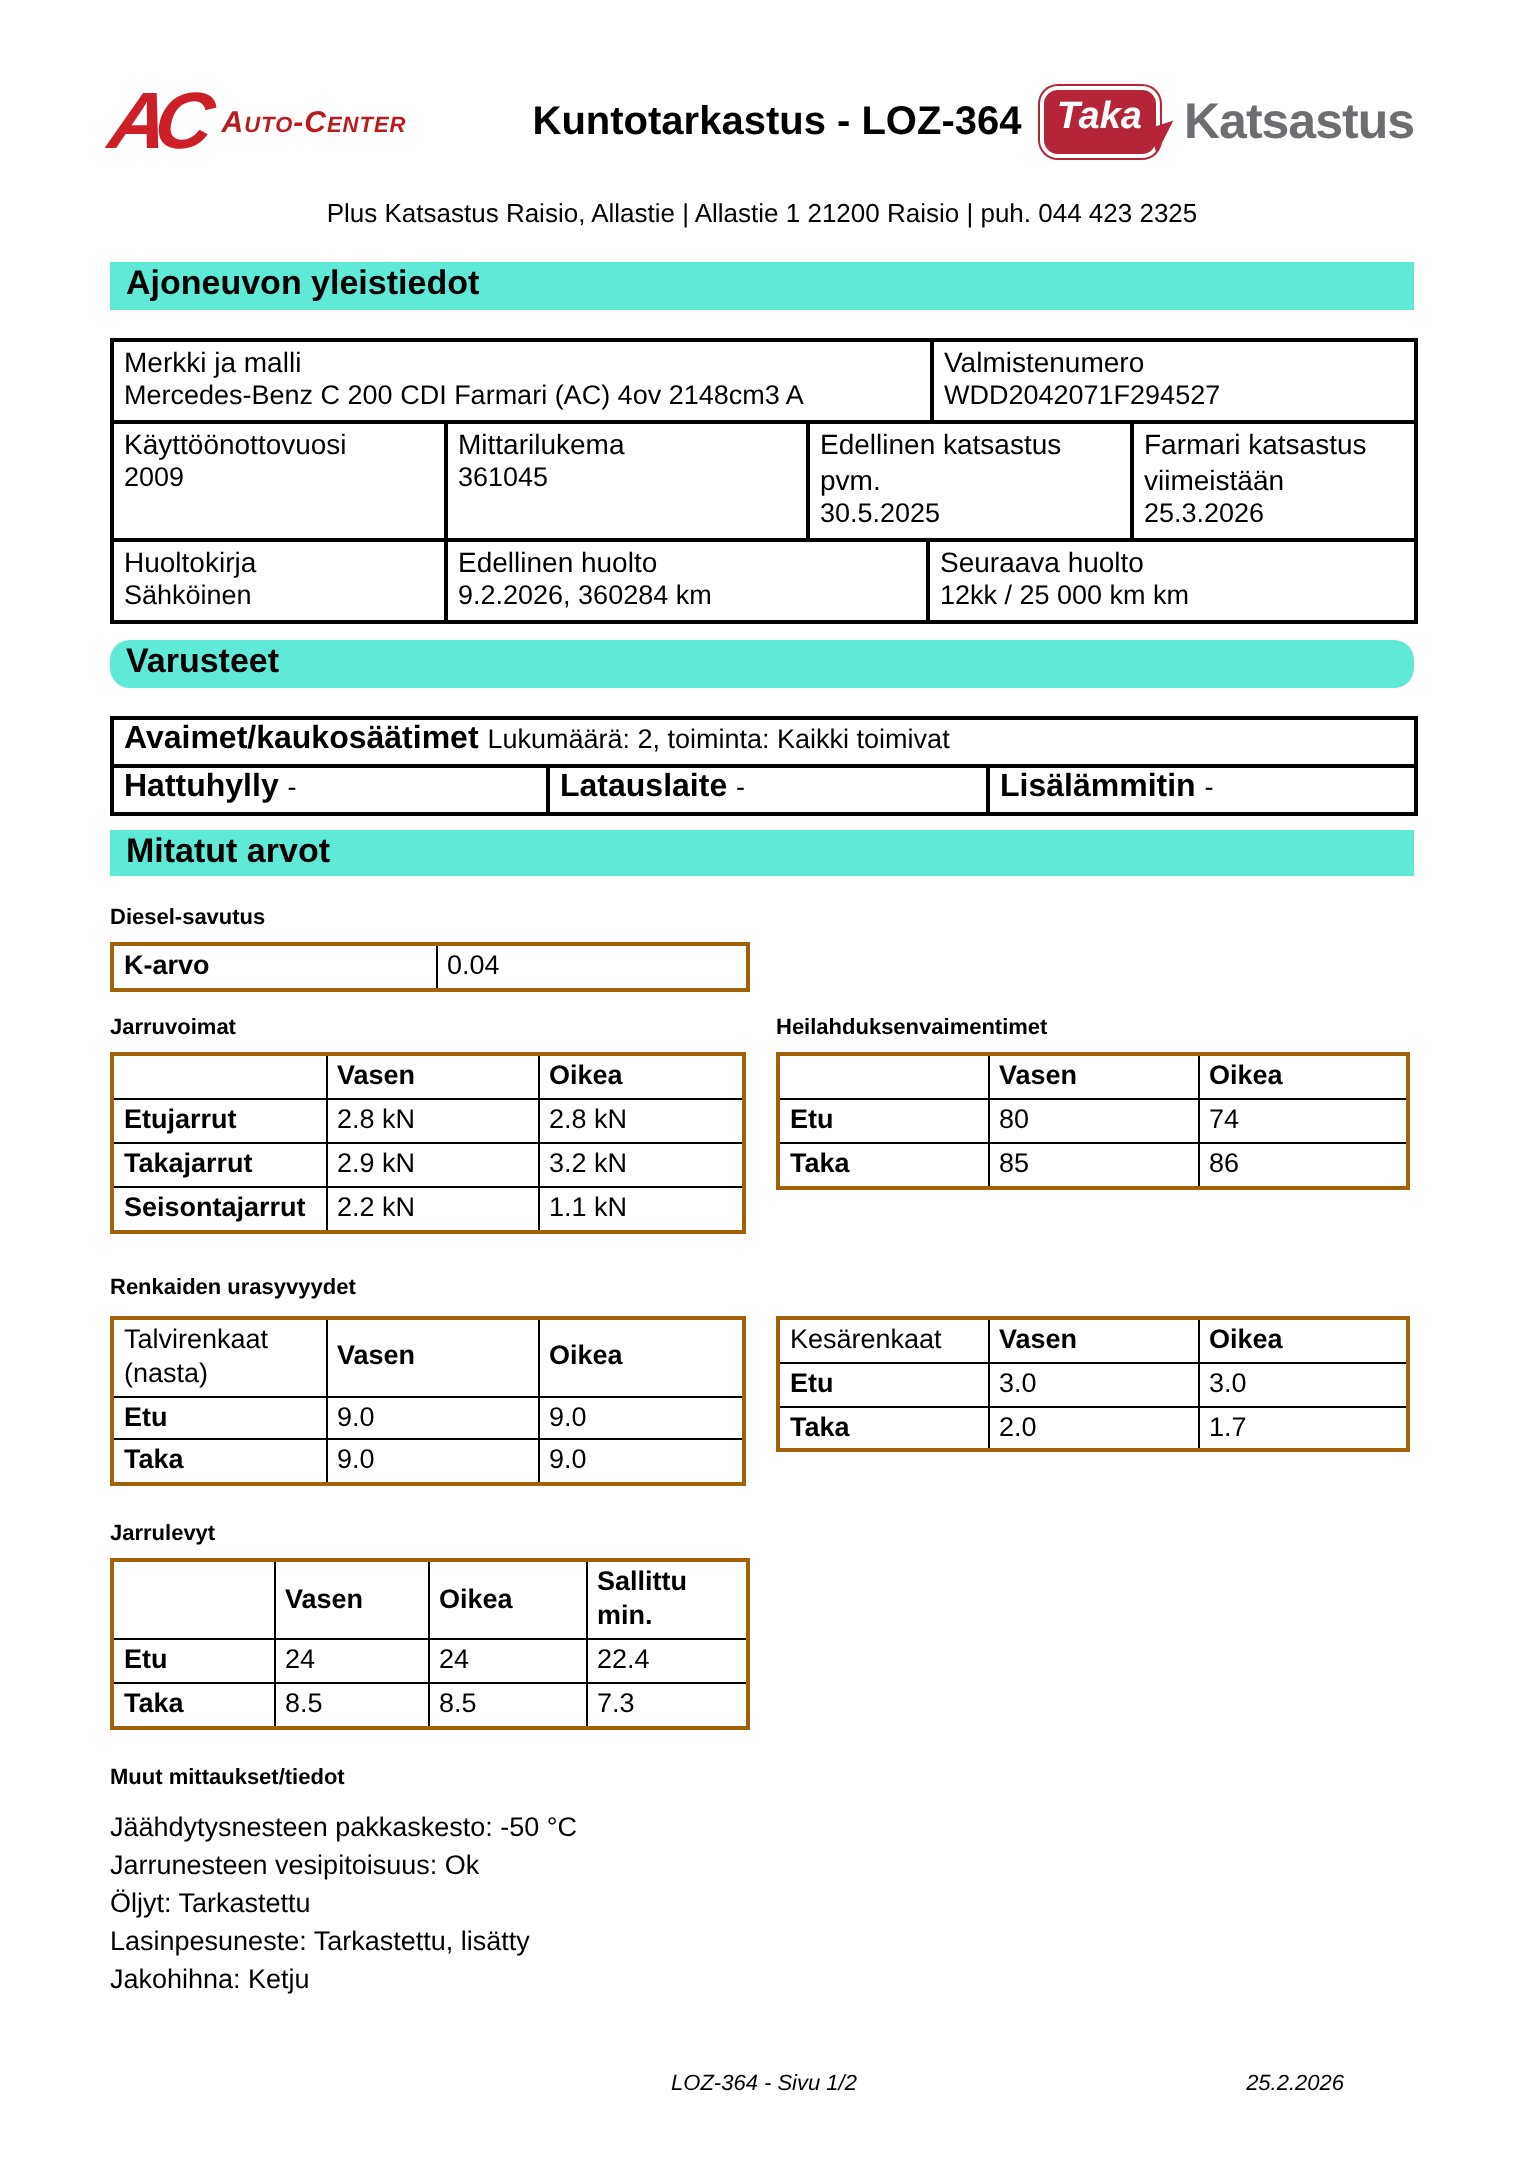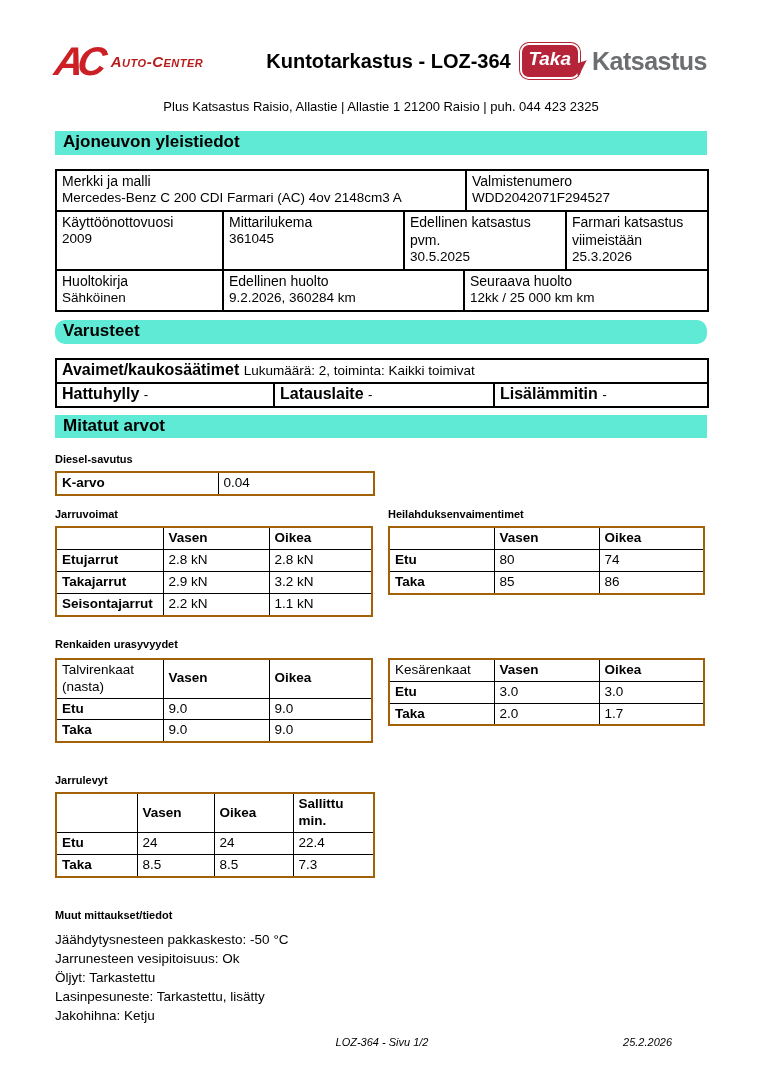--- a/index.html
+++ b/index.html
@@ -68,21 +68,21 @@
   
   .small-head { font-weight: bold; font-size: 11px; }
   .mtable { border-collapse: collapse; table-layout: fixed; border: 2px solid #a16207; margin-top: 6px; }
   .mtable td, .mtable th { border: 1px solid #000; padding: 2px 5px; font-size: 13.5px; text-align: left; line-height: 1.25; }
   .b { font-weight: bold; }
   .cols2 { display: flex; }
   .cols2 .colL { width: 320px; margin-right: 13px; }
   .cols2 .colR { width: 319px; }
 
   .sec-gap-1 { margin-top: 12px; }
-  .sec-gap-2 { margin-top: 31px; }
+  .sec-gap-2 { margin-top: 18px; }
   .sec-gap-3 { margin-top: 21px; }
 
   .free-lines { margin-top: 9px; font-size: 13.5px; line-height: 19px; }
 
   
   .etable td .lab { font-weight: bold; font-size: 16px; }
   .etable td .val { font-size: 13.5px; }
 
   
   .footer { position: absolute; top: 1036px; left: 0; width: 764px; font-style: italic; font-size: 11px; }

